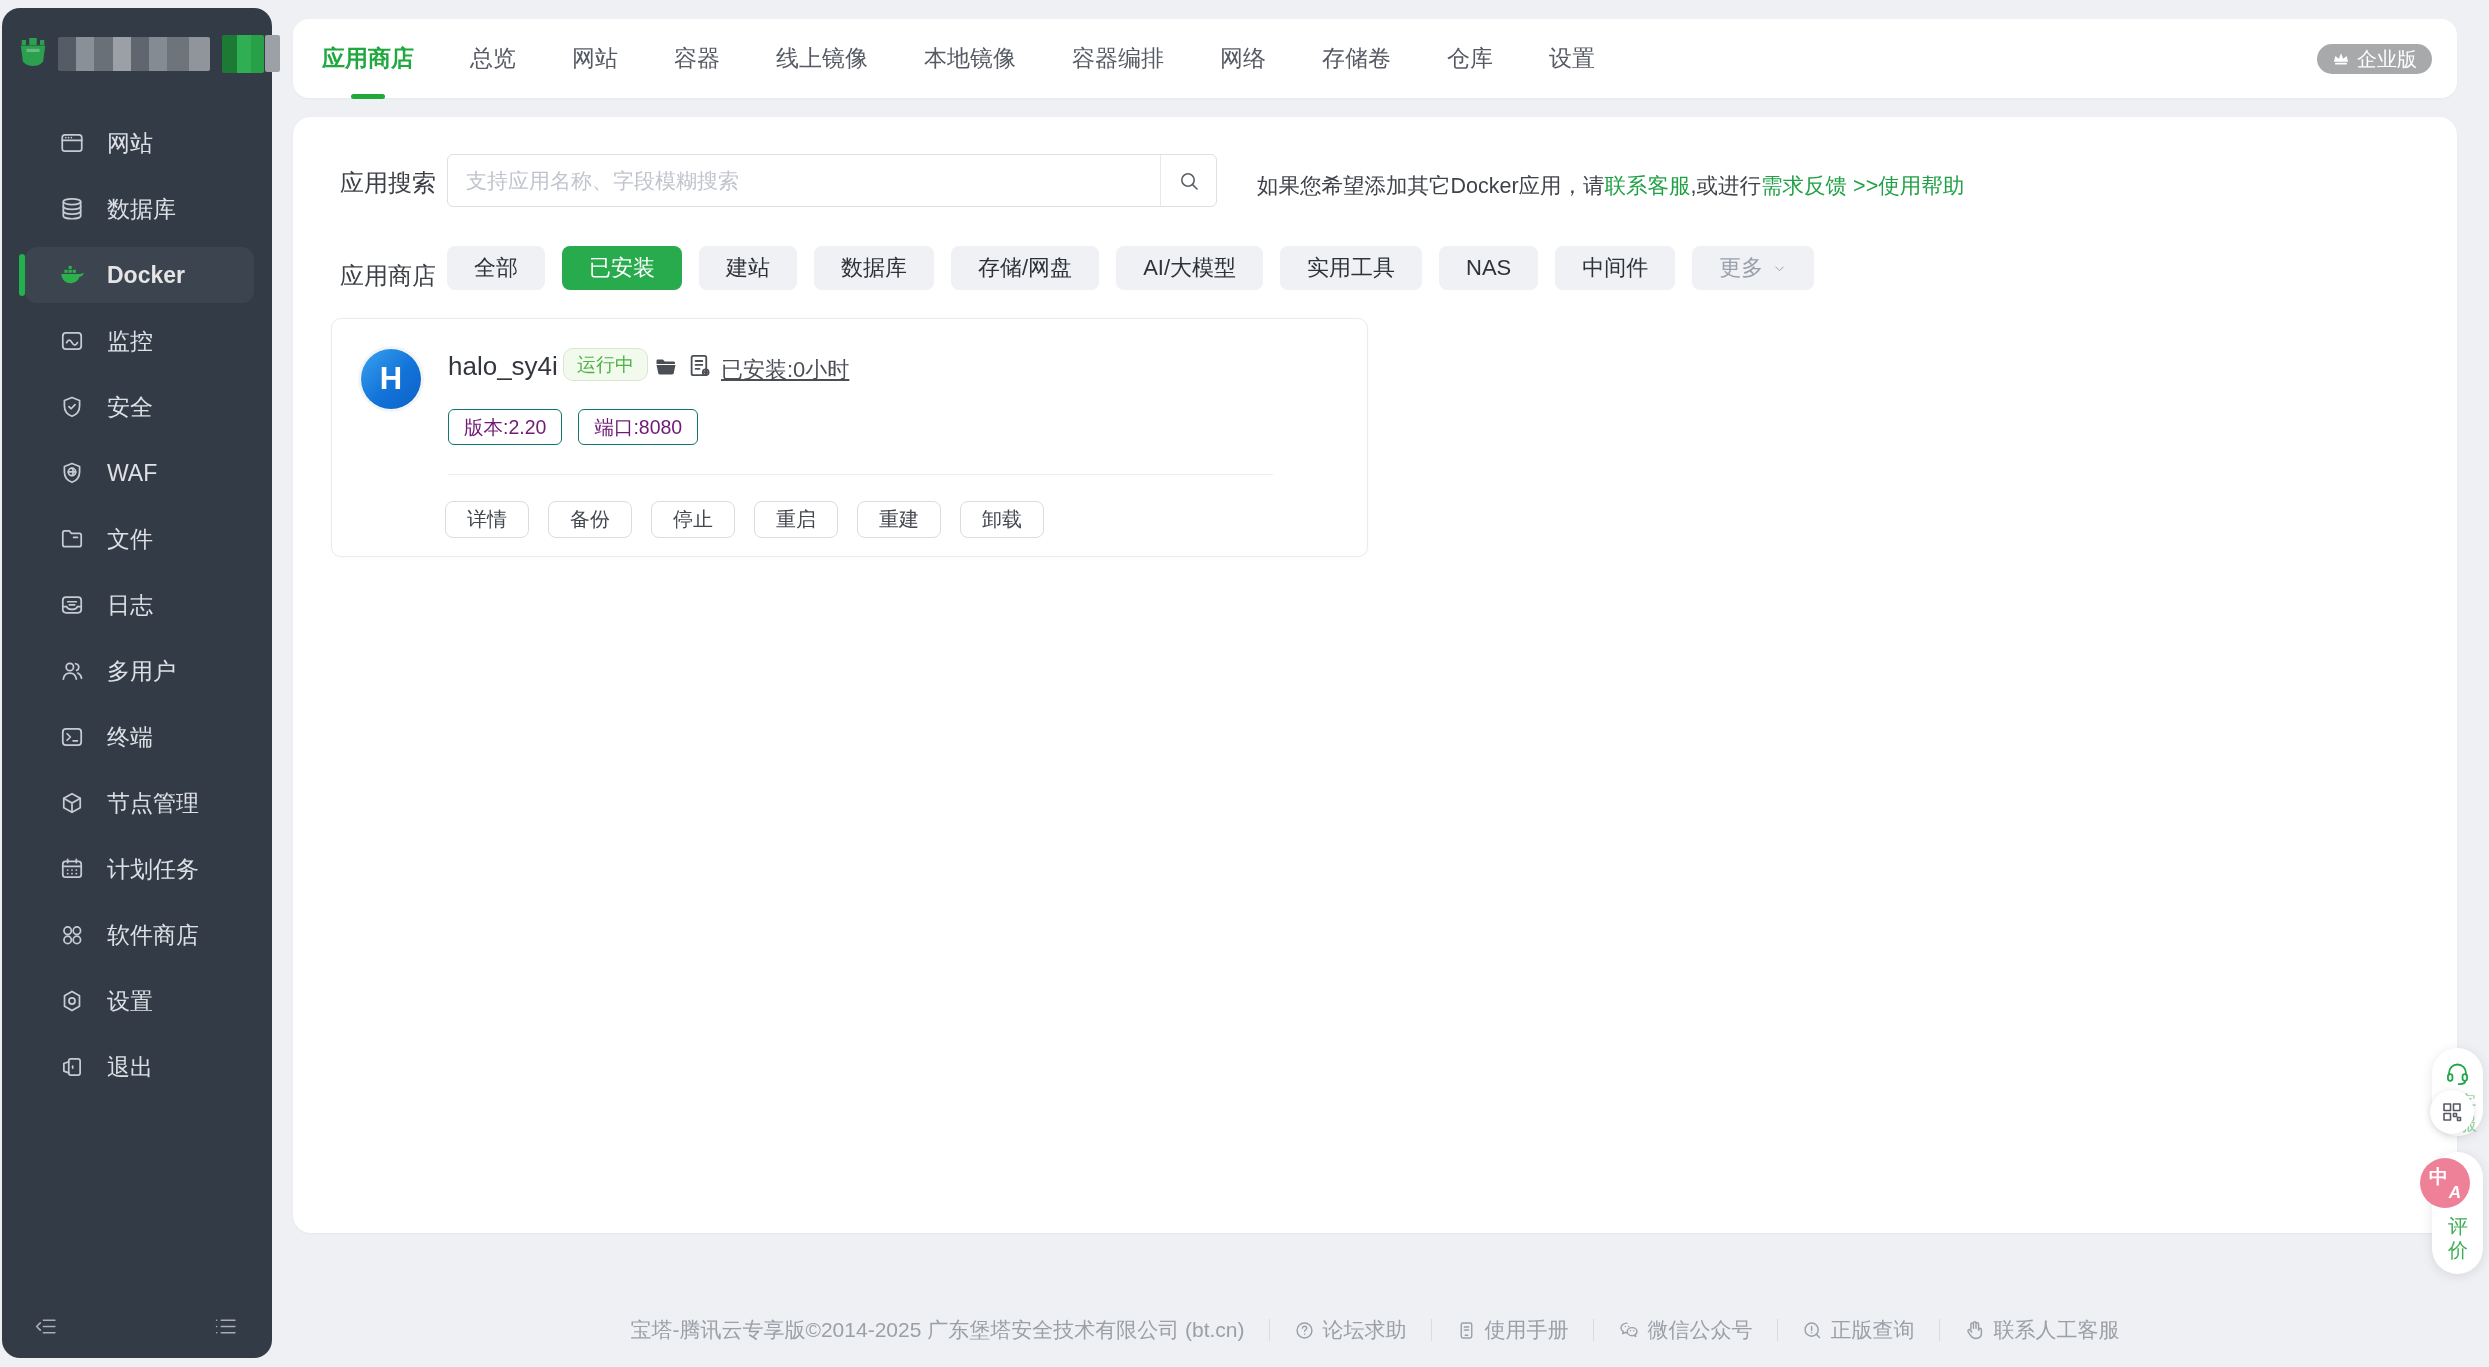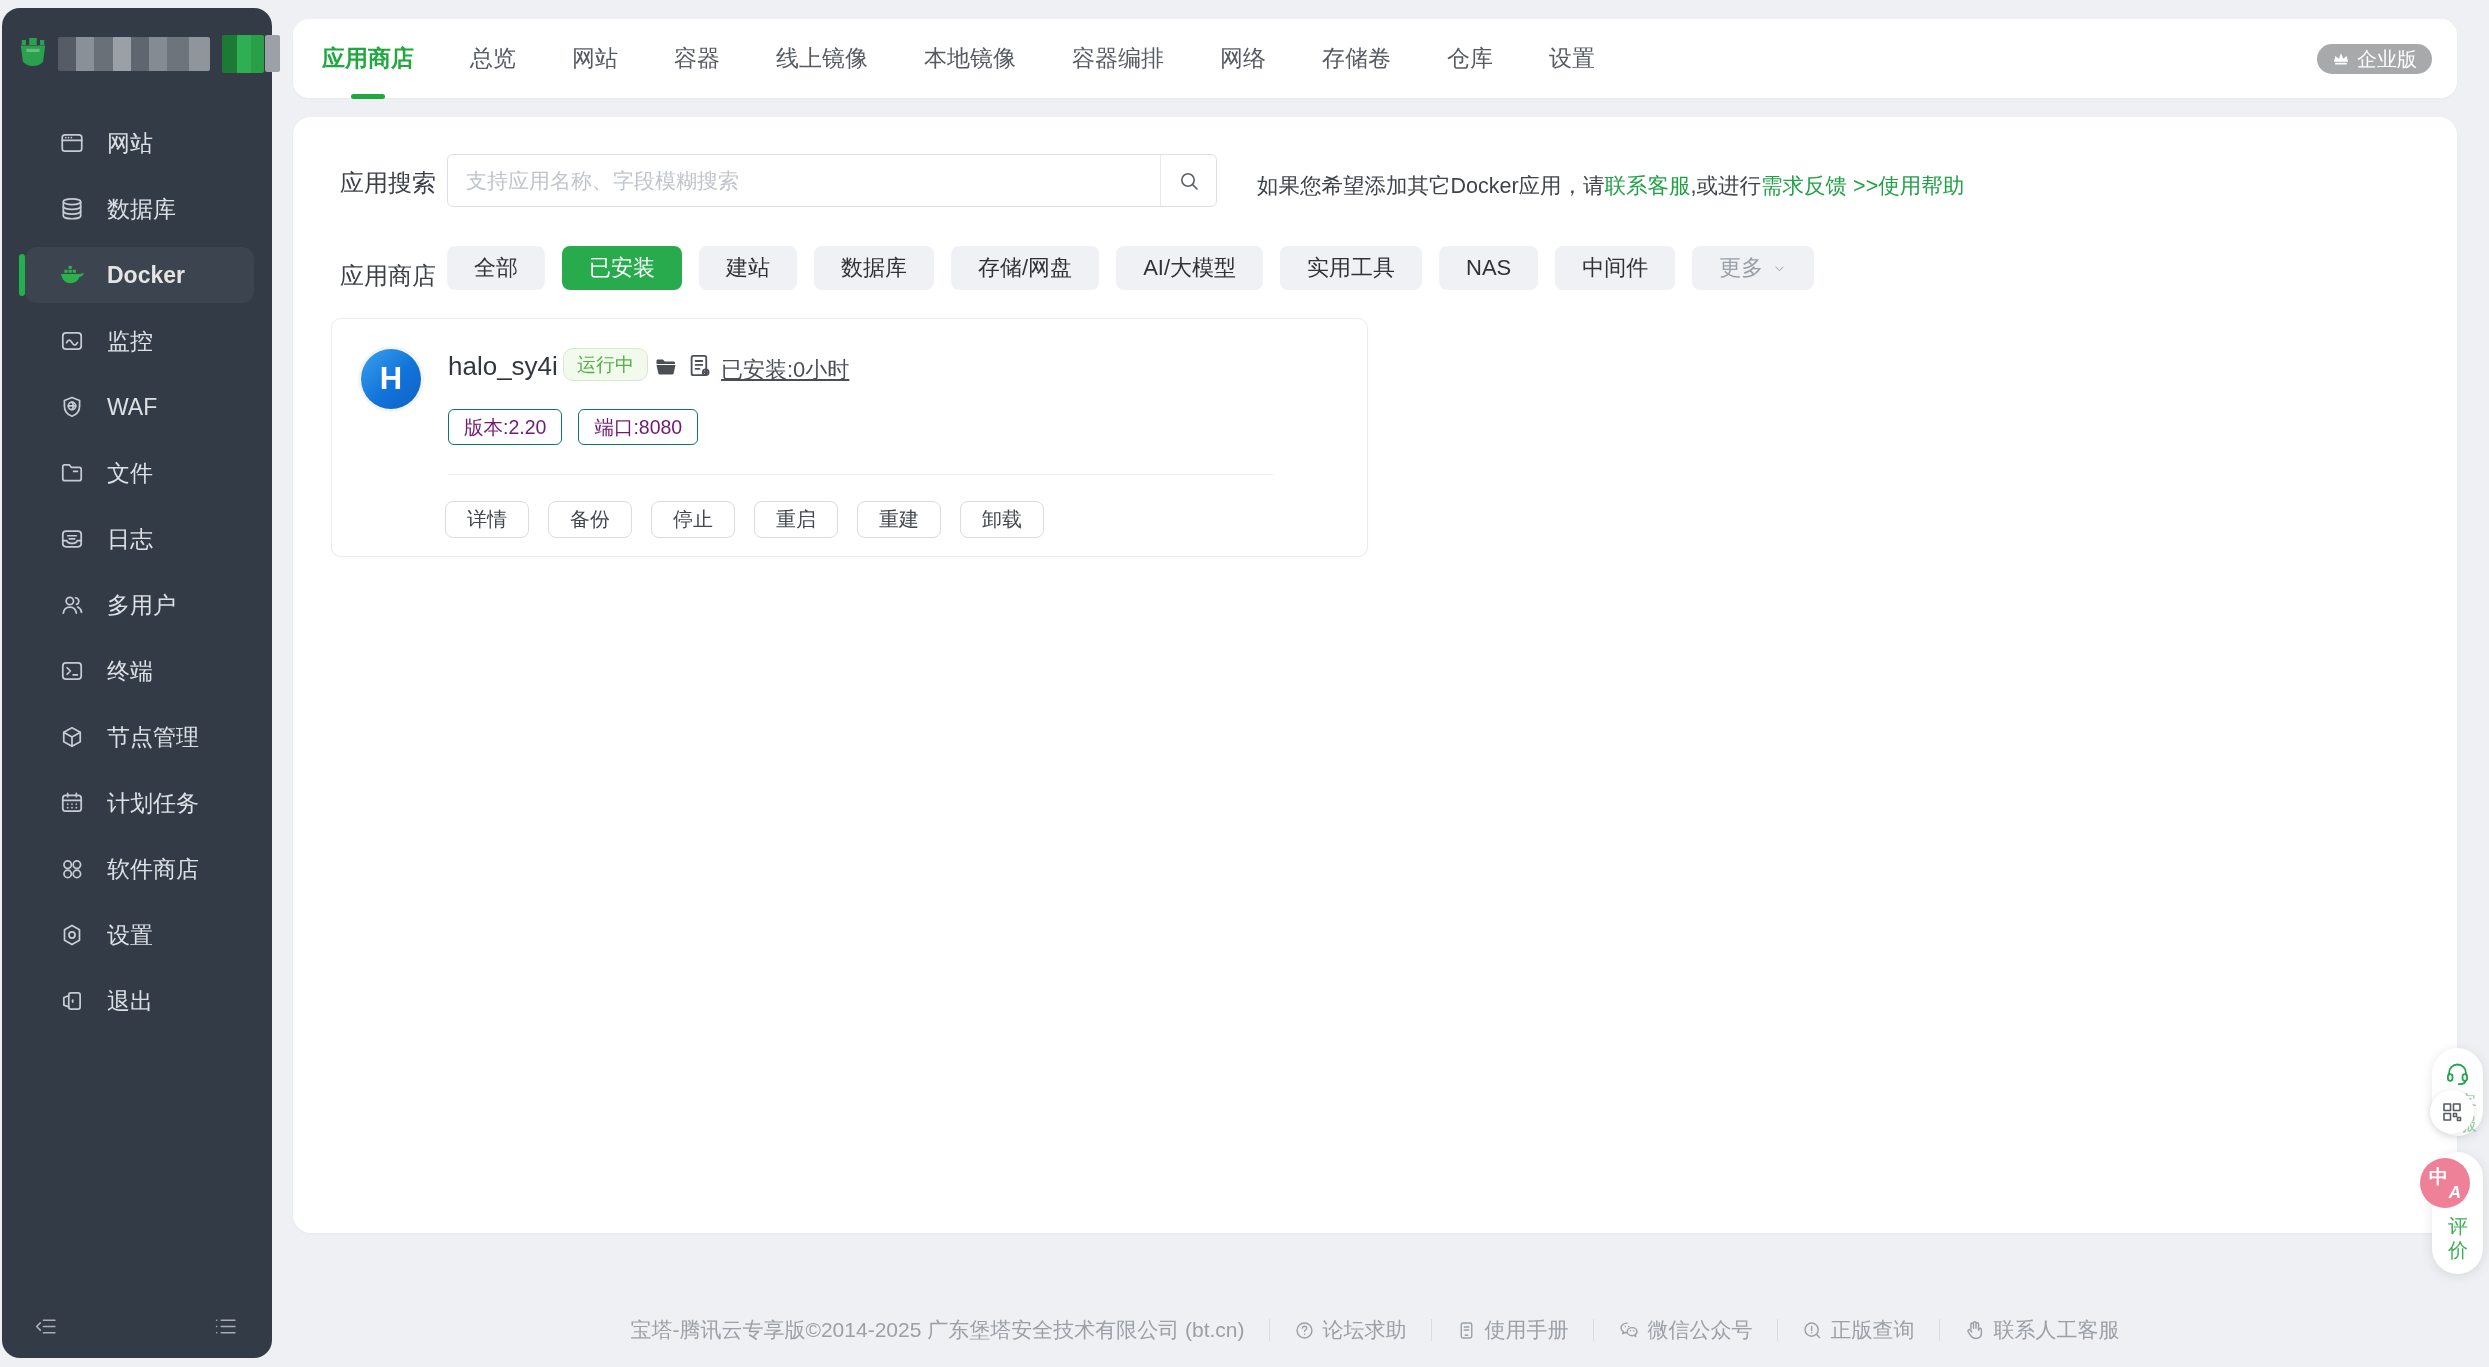--- a/index.html
+++ b/index.html
@@ -174,20 +174,29 @@
             <rect x="3.5" y="4.5" width="17" height="15" rx="3"></rect>
             <path d="M7 13.5c1.6-3 3.3-3 5 0s3.4 3 5 0"></path>
           </svg>
         </span>
       <span>监控</span>
     </div>
     <div class="menu-item">
       <span class="mi">
           <svg class="ic" viewBox="0 0 24 24" width="26" height="26">
             <path d="M12 3.2 19 6v5c0 4.6-3 8-7 9.6C8 19 5 15.6 5 11V6z"></path>
+            <path d="M9.2 11.6l2 2 3.6-3.8"></path>
+          </svg>
+        </span>
+      <span>安全</span>
+    </div>
+    <div class="menu-item">
+      <span class="mi">
+          <svg class="ic" viewBox="0 0 24 24" width="26" height="26">
+            <path d="M12 3.2 19 6v5c0 4.6-3 8-7 9.6C8 19 5 15.6 5 11V6z"></path>
             <circle cx="12" cy="11" r="3.4"></circle>
             <path d="M8.6 11h6.8M12 7.6c1.6 2.2 1.6 4.6 0 6.8"></path>
           </svg>
         </span>
       <span>WAF</span>
     </div>
     <div class="menu-item">
       <span class="mi">
           <svg class="ic" viewBox="0 0 24 24" width="26" height="26">
             <path d="M3.5 6.3c0-1 .8-1.8 1.8-1.8h4.2l2 2.4h7.2c1 0 1.8.8 1.8 1.8v8.5c0 1-.8 1.8-1.8 1.8H5.3c-1 0-1.8-.8-1.8-1.8z"></path>

